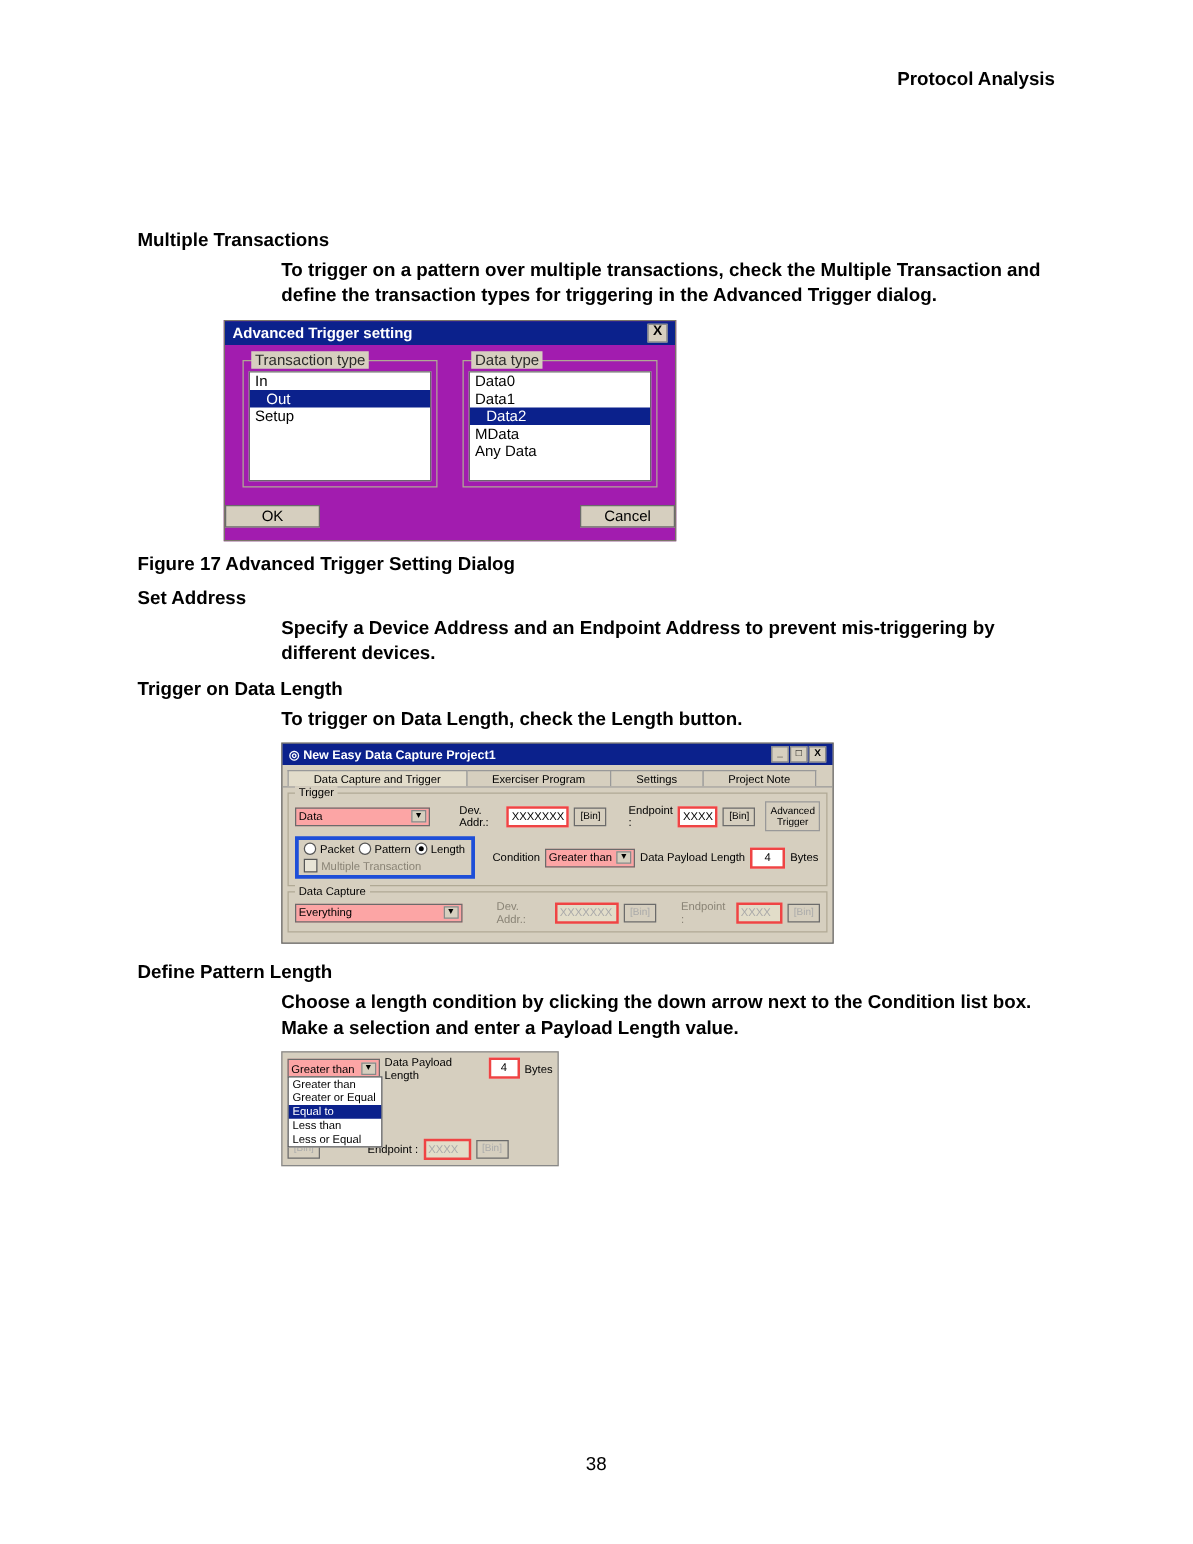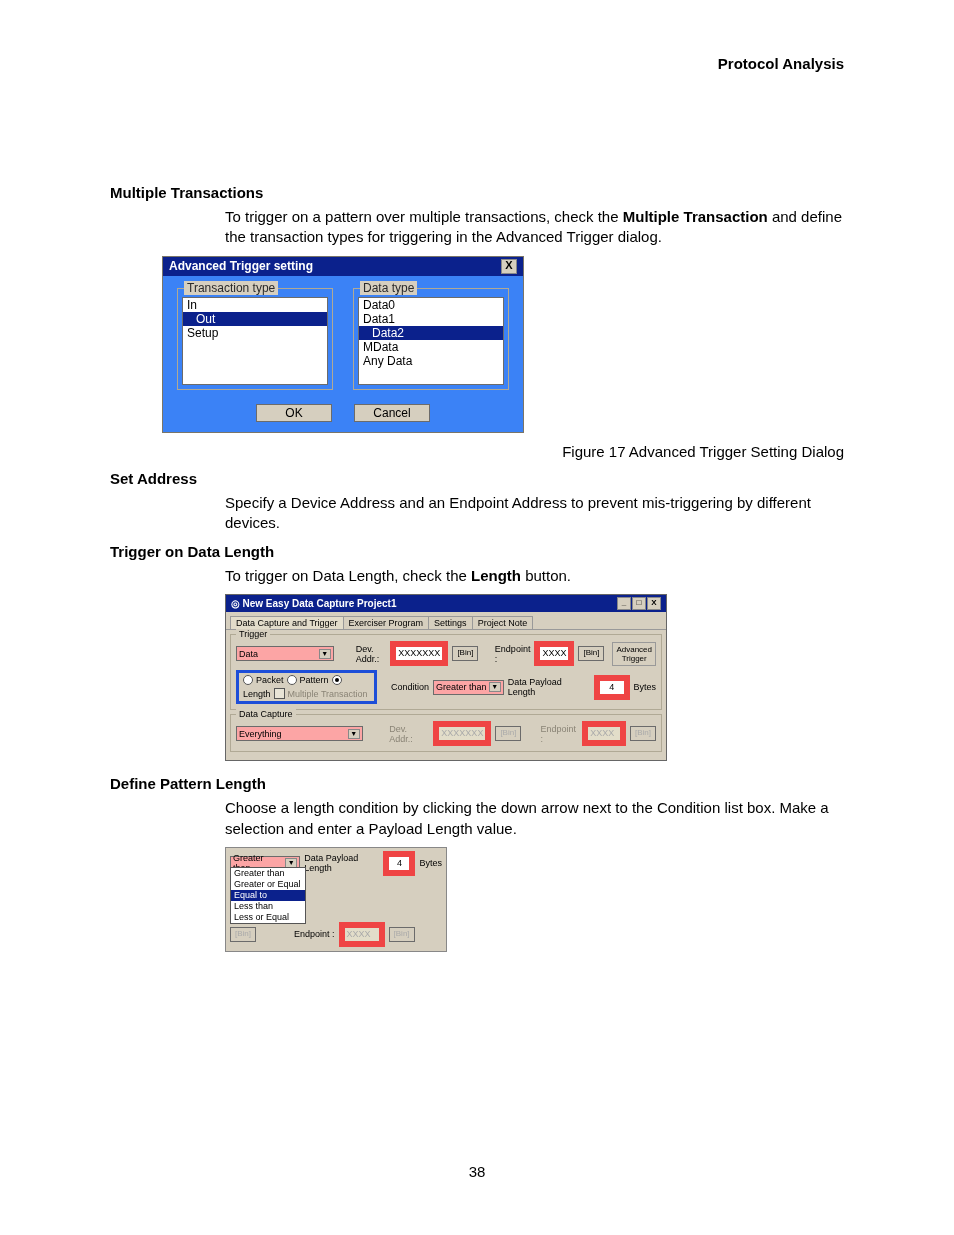--- a/index.html
+++ b/index.html
@@ -23,39 +23,39 @@
     margin-bottom: 112px;
   }
   .section-h {
     font-weight: bold;
     margin: 10px 0 6px 0;
   }
   .body-text {
     margin-left: 115px;
     line-height: 1.35;
     margin-bottom: 8px;
+    font-weight: bold;
   }
   .fig-caption {
-    font-weight: normal;
-    text-align: right;
+    font-weight: bold;
     margin: 10px 0 8px 0;
   }
   .page-num {
     position: absolute;
     bottom: 55px;
     left: 0;
     right: 0;
     text-align: center;
   }
 
   
   .fig1 {
     width: 360px;
-    margin-left: 52px;
-    background: #3b82f6;
+    margin-left: 69px;
+    background: #a21caf;
     border: 1px solid #7a7568;
     font-family: Tahoma, Arial, sans-serif;
     font-size: 12px;
     margin-bottom: 6px;
   }
   .fig1-title {
     background: #0b218c;
     color: #fff;
     font-weight: bold;
     padding: 2px 6px;
@@ -103,21 +103,21 @@
     line-height: 14px;
     font-size: 12px;
   }
   .listbox .sel {
     background: #0b218c;
     color: #fff;
     padding-left: 13px;
   }
   .fig1-buttons {
     display: flex;
-    justify-content: center;
+    justify-content: space-between;
     gap: 22px;
     padding: 6px 0 10px 0;
   }
   .btn {
     background: #d6cfbf;
     border: 1px solid #6b6b6b;
     padding: 1px 0;
     width: 74px;
     text-align: center;
     font-size: 12px;
@@ -154,21 +154,21 @@
     color: #000;
   }
   .tabs {
     display: flex;
     margin: 4px 0 0 4px;
     font-size: 9px;
   }
   .tab {
     border: 1px solid #999;
     border-bottom: none;
-    padding: 1px 5px;
+    padding: 1px 20px;
     background: #d6cfbf;
     margin-right: -1px;
     text-align: right;
   }
   .tab.active { background: #e2dcca; position: relative; z-index: 1; }
   .fig2-body {
     border-top: 1px solid #999;
     padding: 4px;
   }
   .grp2 {
@@ -200,21 +200,21 @@
     width: 10px;
     background: #d6cfbf;
     border: 1px solid #888;
     font-size: 7px;
     text-align: center;
     line-height: 8px;
     margin-left: 2px;
   }
   .txtin {
     background: #fff;
-    border: 6px solid #ef4444;
+    border: 2px solid #ef4444;
     height: 13px;
     padding: 0 2px;
     font-size: 9px;
     line-height: 13px;
   }
   .smbtn {
     border: 1px solid #6b6b6b;
     background: #d6cfbf;
     height: 13px;
     padding: 0 4px;

